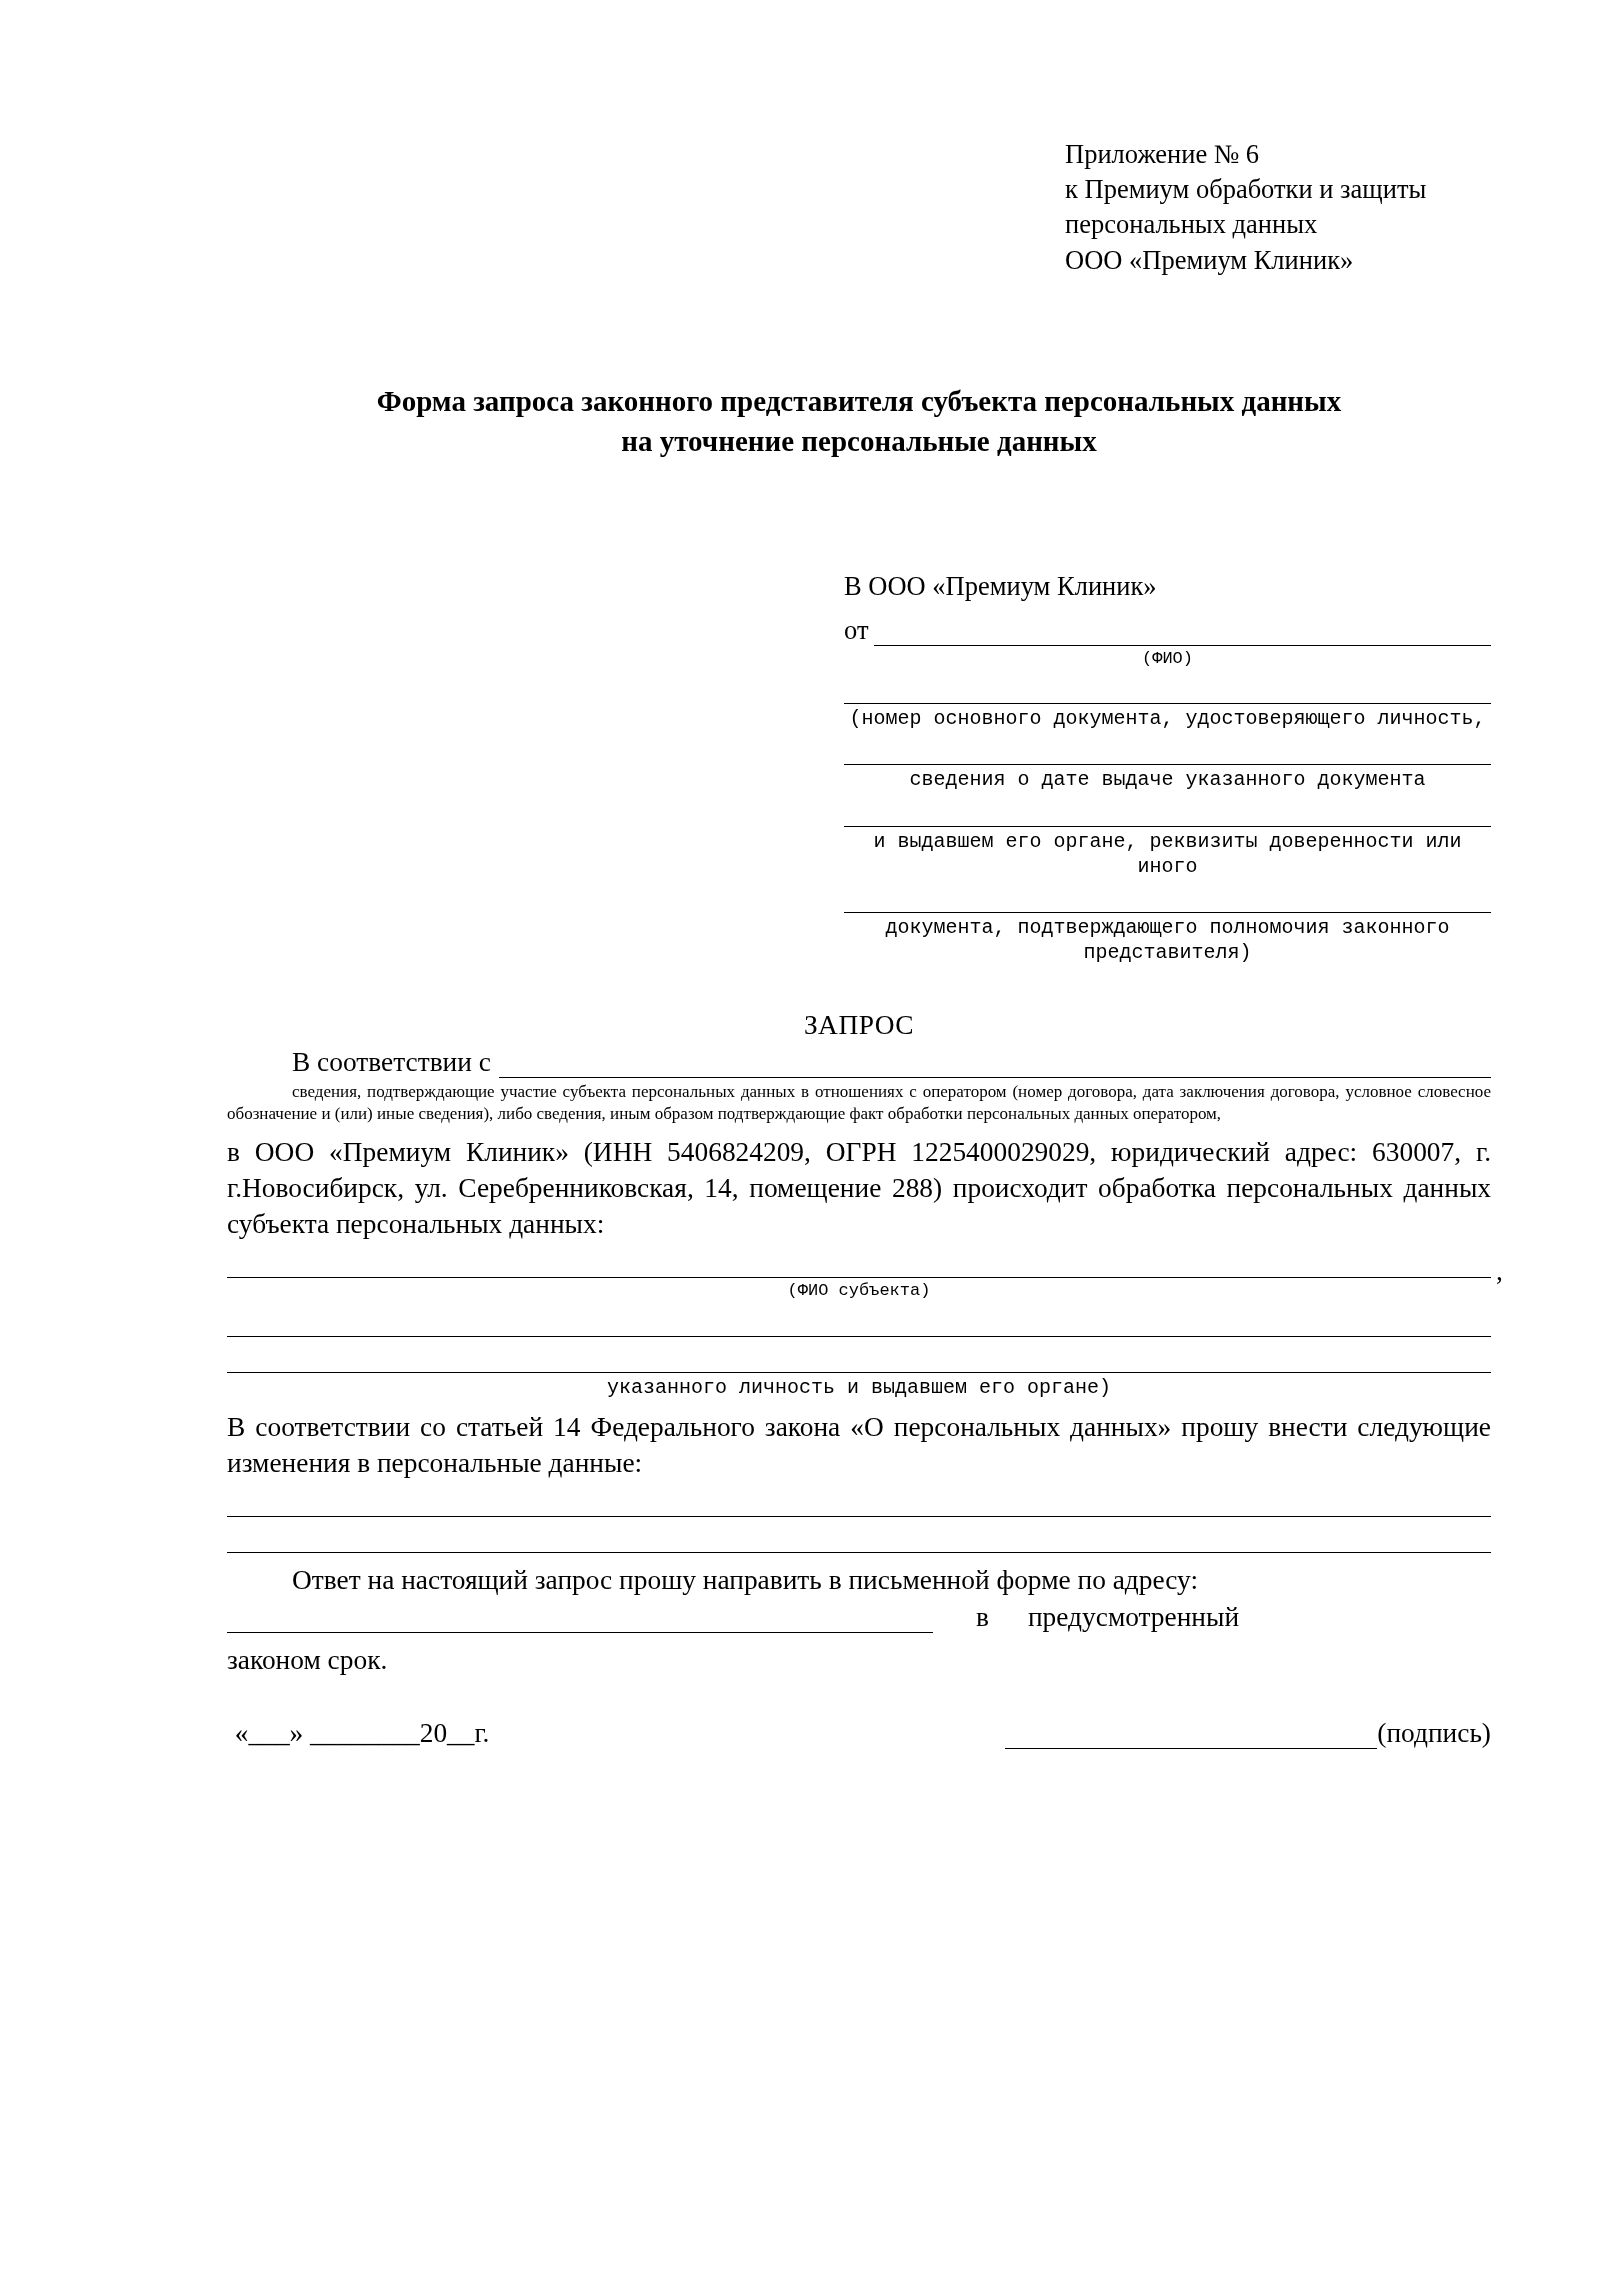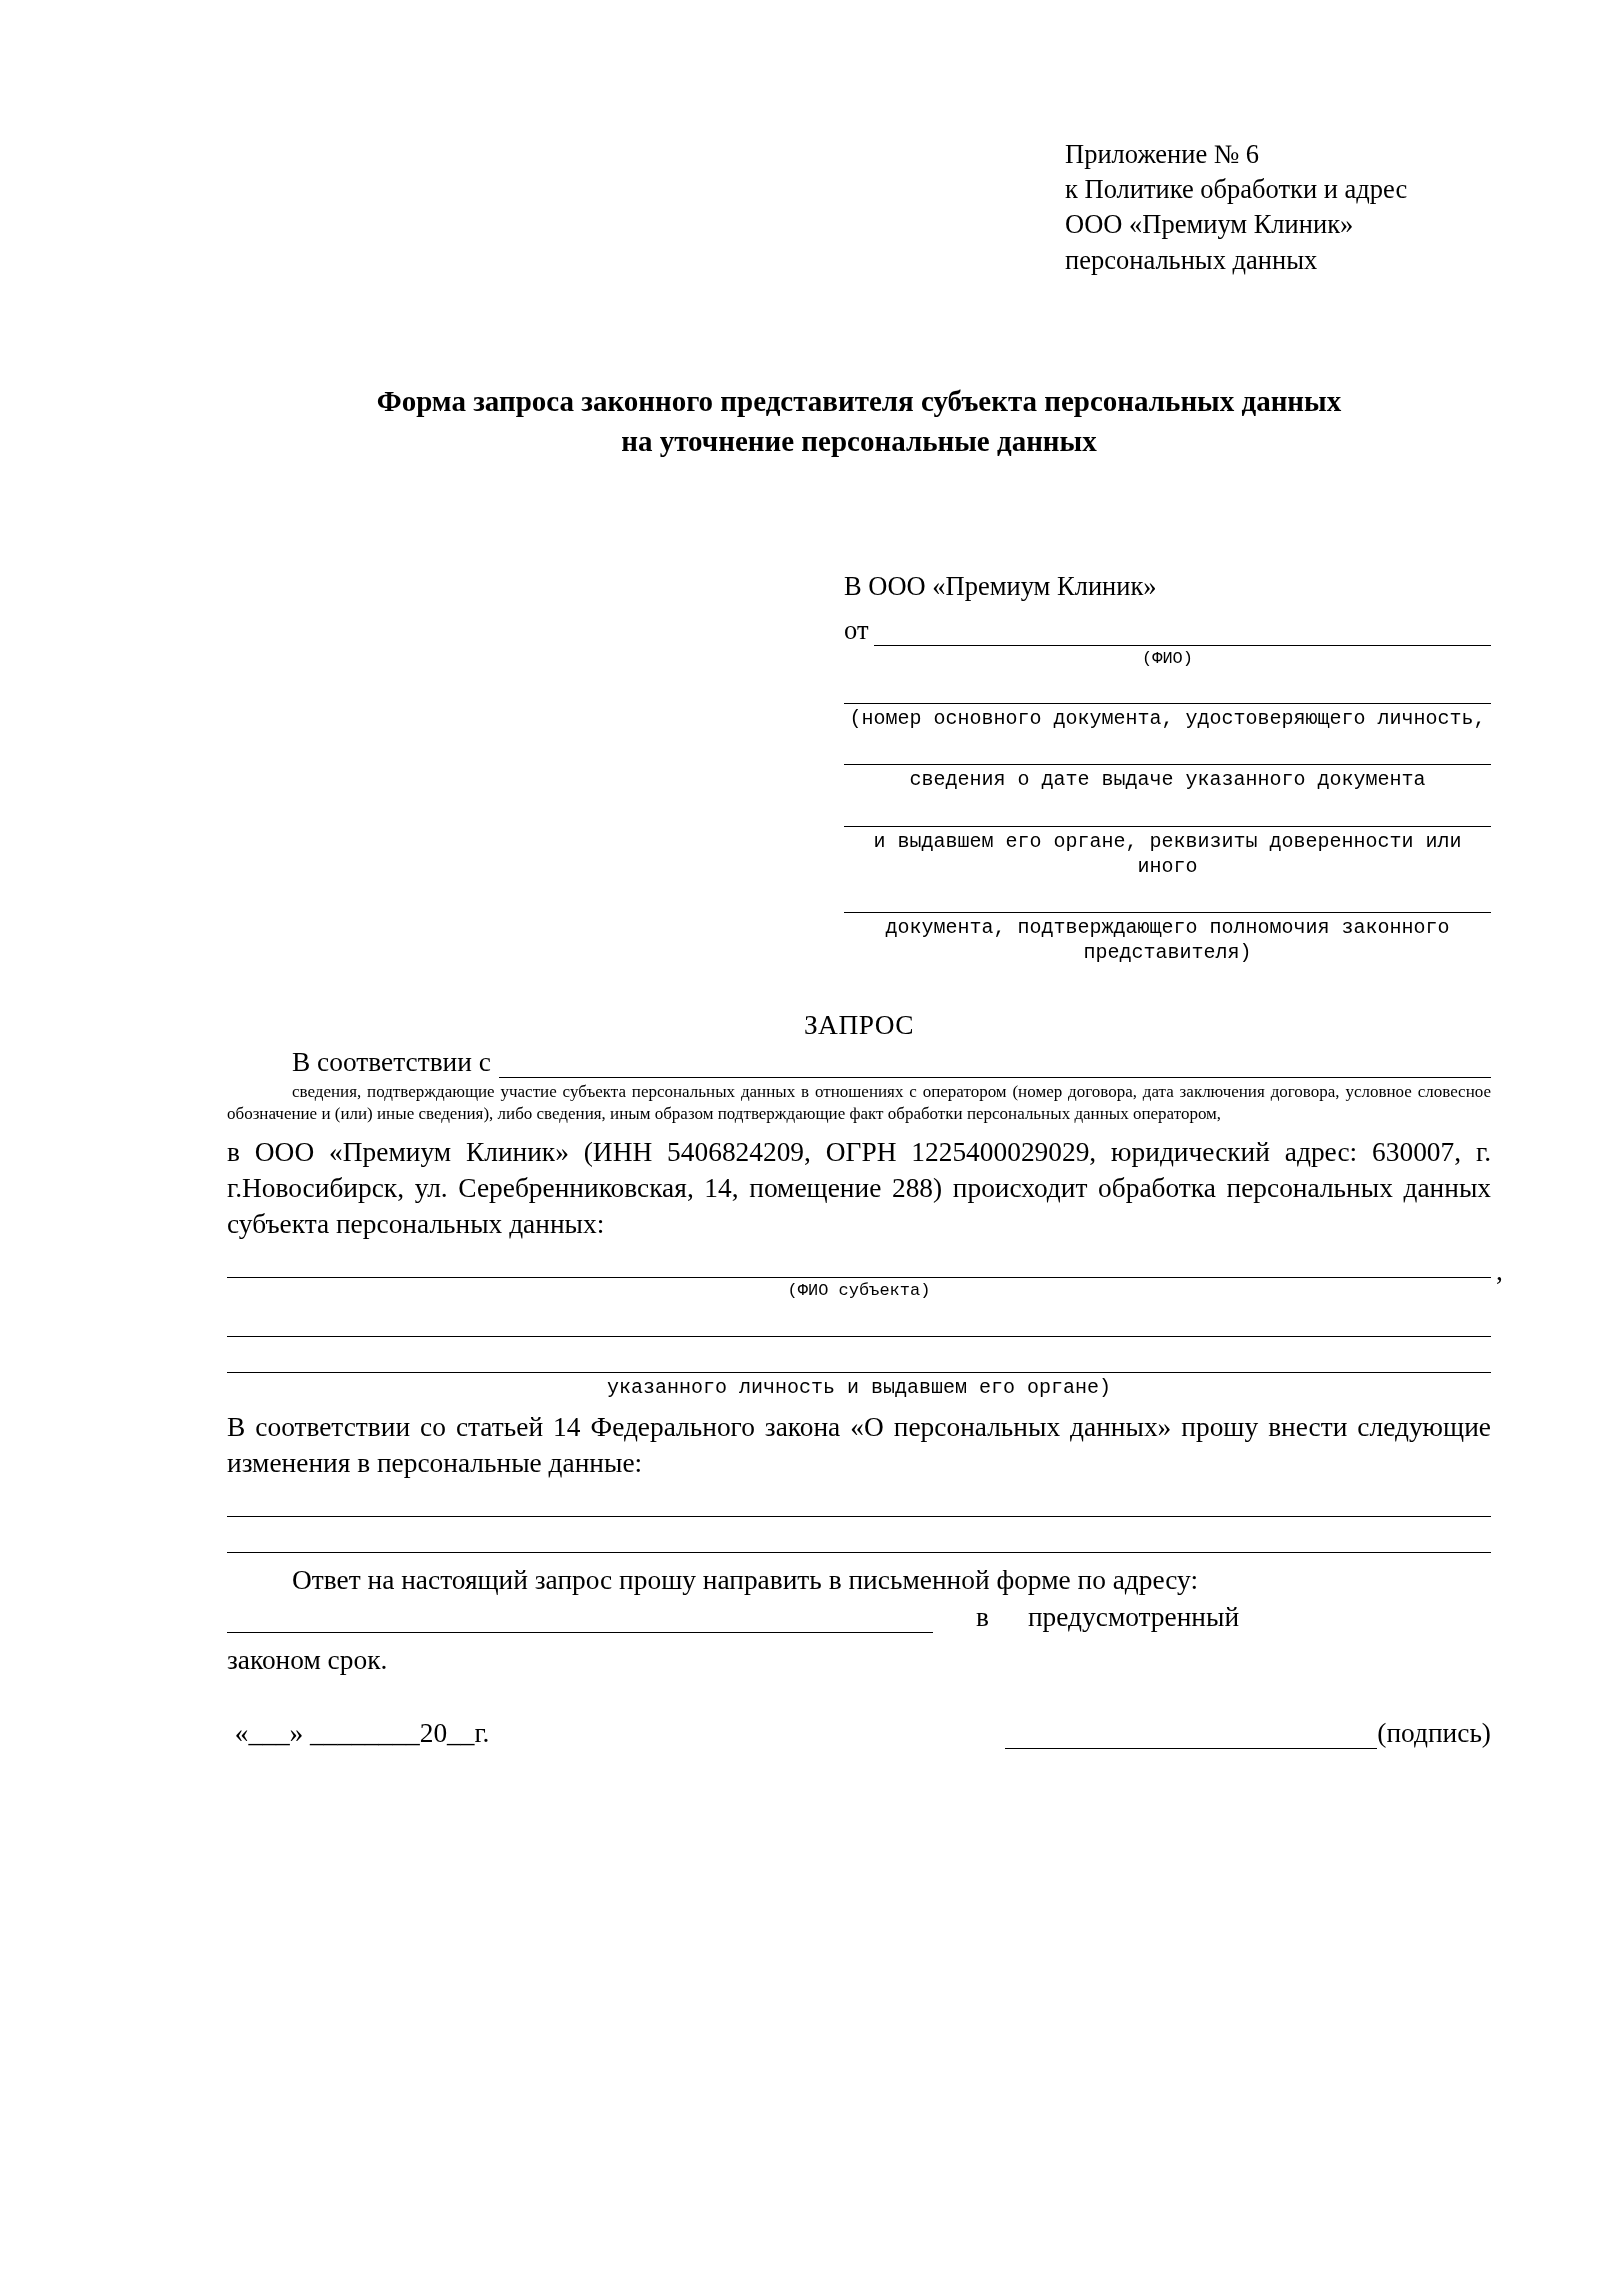--- a/index.html
+++ b/index.html
@@ -162,23 +162,23 @@
   }
 </style>
 </head>
 <body>
 
 <div class="page">
   <div class="content">
 
     <div class="header-block">
       <div>Приложение № 6</div>
-      <div>к Политике обработки и адрес</div>
+      <div>к Премиум обработки и защиты</div>
+      <div>персональных данных</div>
       <div>ООО «Премиум Клиник»</div>
-      <div>персональных данных</div>
     </div>
 
     <div class="doc-title">
       <div>Форма запроса законного представителя субъекта персональных данных</div>
       <div>на уточнение персональные данных</div>
     </div>
 
     <div class="addressee">
       <div class="to-line">В ООО «Премиум Клиник»</div>
       <div class="from-row">

